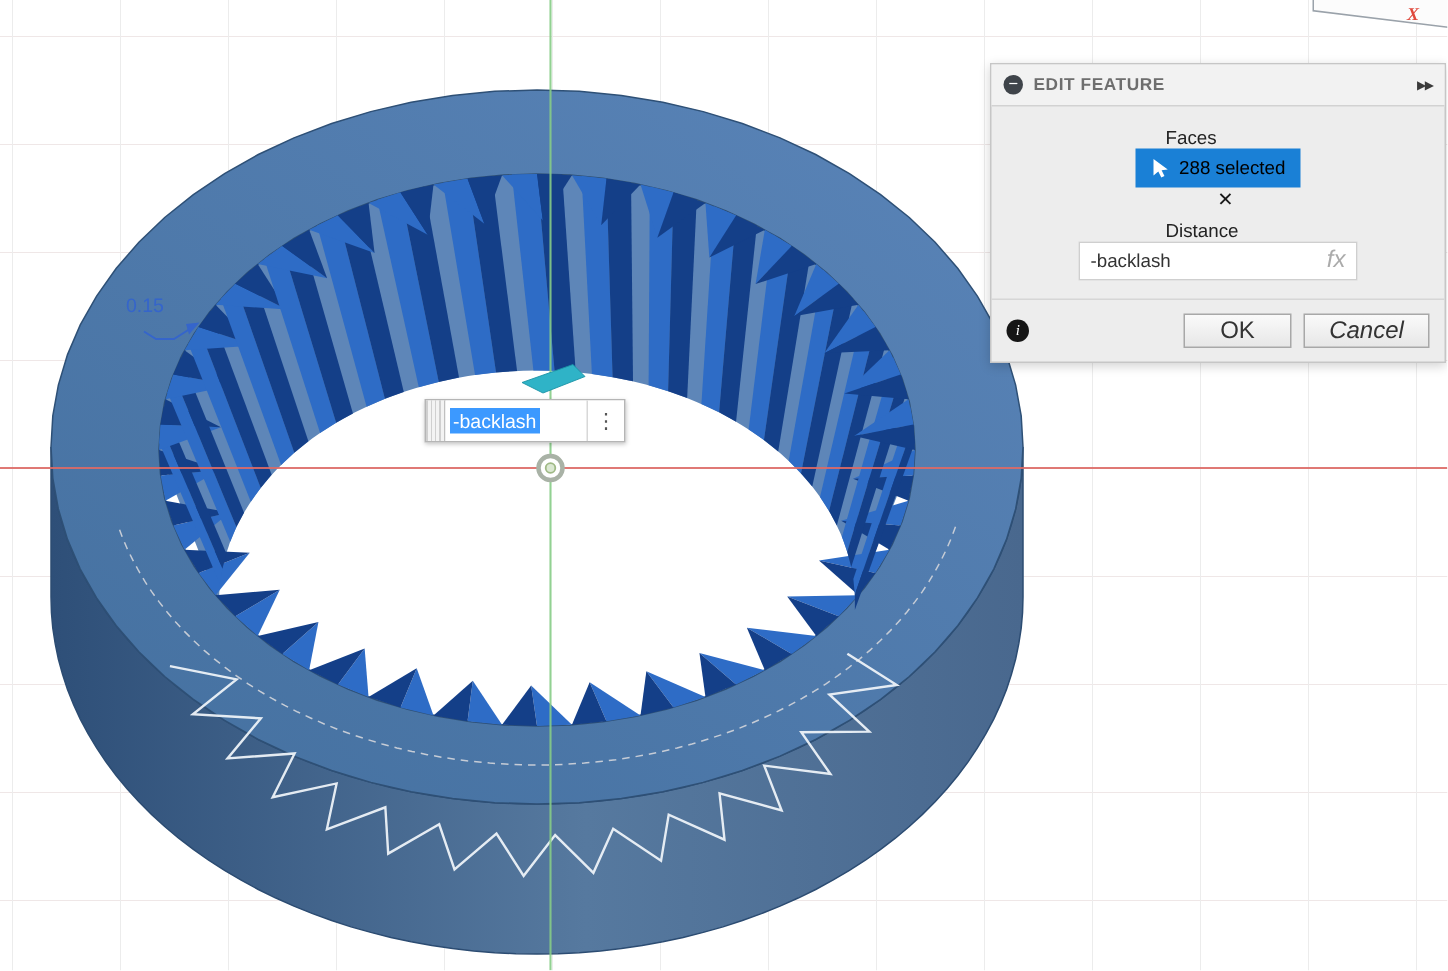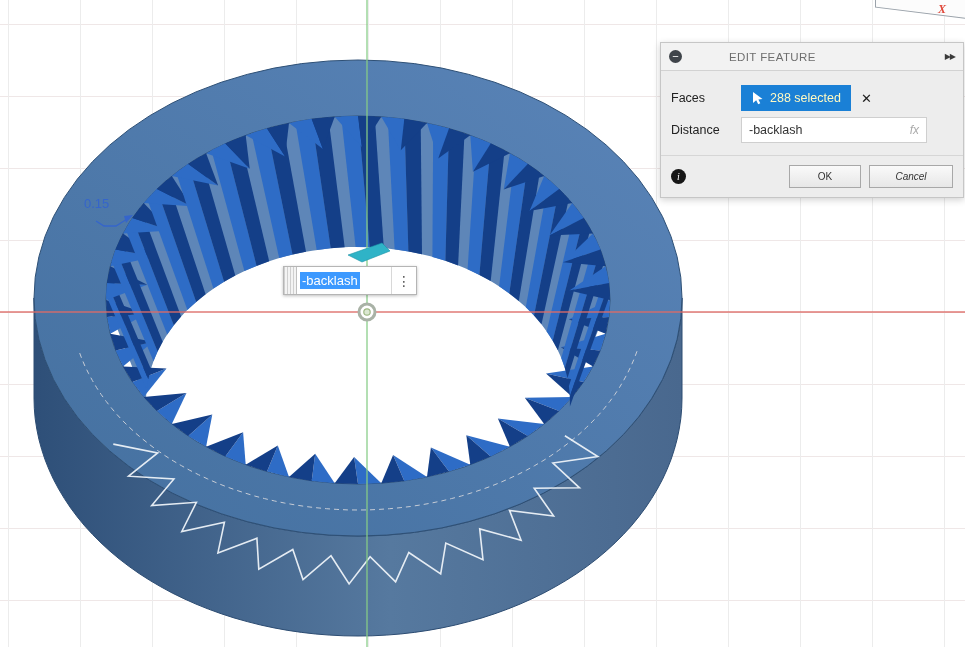--- a/index.html
+++ b/index.html
@@ -25,39 +25,39 @@
   .fi-menu{width:24px;border-left:1px solid #d8d8d8;background:#fff;color:#555;
     display:flex;align-items:center;justify-content:center;font-size:14px;cursor:pointer;}
 
   
   .dlg{position:absolute;left:660px;top:42px;width:302px;border:1px solid #c6c6c6;
     box-shadow:0 2px 7px rgba(0,0,0,.18);background:#ededed;}
   .dlg-head{height:27px;background:#f2f2f2;border-bottom:1px solid #d2d2d2;display:flex;
     align-items:center;padding:0 8px;gap:7px;}
   .dlg-dot{width:13px;height:13px;border-radius:50%;background:#3f444a;color:#fff;font-size:11px;
     line-height:12px;text-align:center;flex:0 0 auto;}
-  .dlg-title{color:#6e6e6e;font-size:11.5px;font-weight:400;letter-spacing:.4px;flex:1;margin-left:40px;}
+  .dlg-title{color:#6e6e6e;font-size:11.5px;font-weight:700;letter-spacing:.4px;flex:1;}
   .dlg-exp{color:#3a3a3a;font-size:8px;letter-spacing:-1px;cursor:pointer;}
   .dlg-body{padding:8px 10px 12px;}
-  .row{display:flex;align-items:center;margin-top:6px;}
+  .row{display:flex;align-items:center;margin-top:6px;flex-direction:column;}
   .lbl{width:70px;flex:0 0 auto;color:#222;font-size:12.5px;}
   .sel-btn{display:flex;align-items:center;gap:6px;height:26px;padding:0 10px;border:none;
-    background:#1a80d6;color:#fef9c3;font-size:12.5px;font-family:inherit;cursor:pointer;}
+    background:#1a80d6;color:#000000;font-size:12.5px;font-family:inherit;cursor:pointer;}
   .xbtn{margin-left:10px;color:#1a1a1a;font-size:13px;cursor:pointer;}
   .txt-input{width:170px;height:24px;background:#fff;border:1px solid #cfcfcf;display:flex;
     align-items:center;padding:0 7px;}
   .txt-input .val{flex:1;color:#333;font-size:12.5px;}
-  .txt-input .fx{color:#ababab;font-size:12px;font-style:italic;}
+  .txt-input .fx{color:#ababab;font-size:16px;font-style:italic;}
   .dlg-foot{border-top:1px solid #d6d6d6;padding:9px 10px;display:flex;align-items:center;gap:8px;}
   .info{width:15px;height:15px;border-radius:50%;background:#161616;color:#fff;font-size:10px;
     font-family:"Liberation Serif",serif;font-style:italic;display:flex;align-items:center;
     justify-content:center;cursor:pointer;}
   .spacer{flex:1;}
   .btn{height:23px;border:1px solid #a8a8a8;background:linear-gradient(#fafafa,#e7e7e7);
-    color:#333;font-size:10px;font-family:inherit;padding:0 14px;cursor:pointer;}
+    color:#333;font-size:16px;font-family:inherit;padding:0 14px;cursor:pointer;}
   .btn.ok{min-width:72px;}
   .btn.cancel{min-width:84px;font-style:italic;}
 
   
   .viewcube{position:absolute;top:0;right:0;width:110px;height:30px;}
   .vc-face{position:absolute;top:-20px;right:-14px;width:102px;height:32px;background:#fcfcfc;
     border:1px solid #9aa2aa;transform:skewY(7deg);}
   .axis-x-label{position:absolute;left:938px;top:2px;color:#e0493c;font-size:12px;font-weight:700;
     font-style:italic;font-family:"Liberation Serif",serif;}
 </style>

